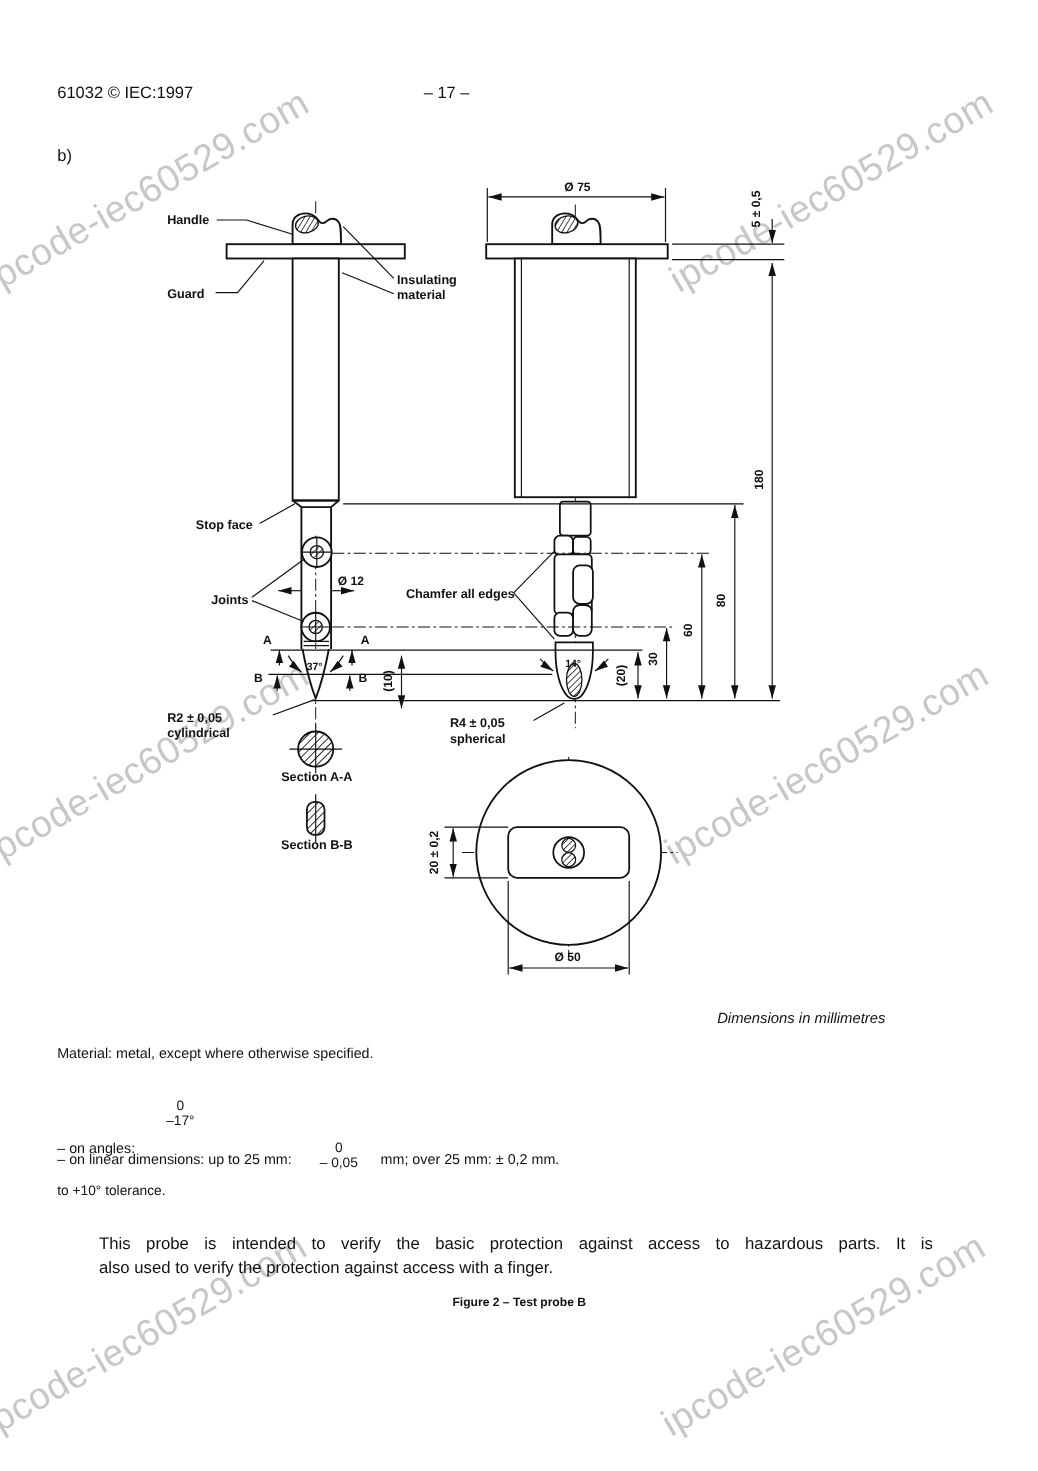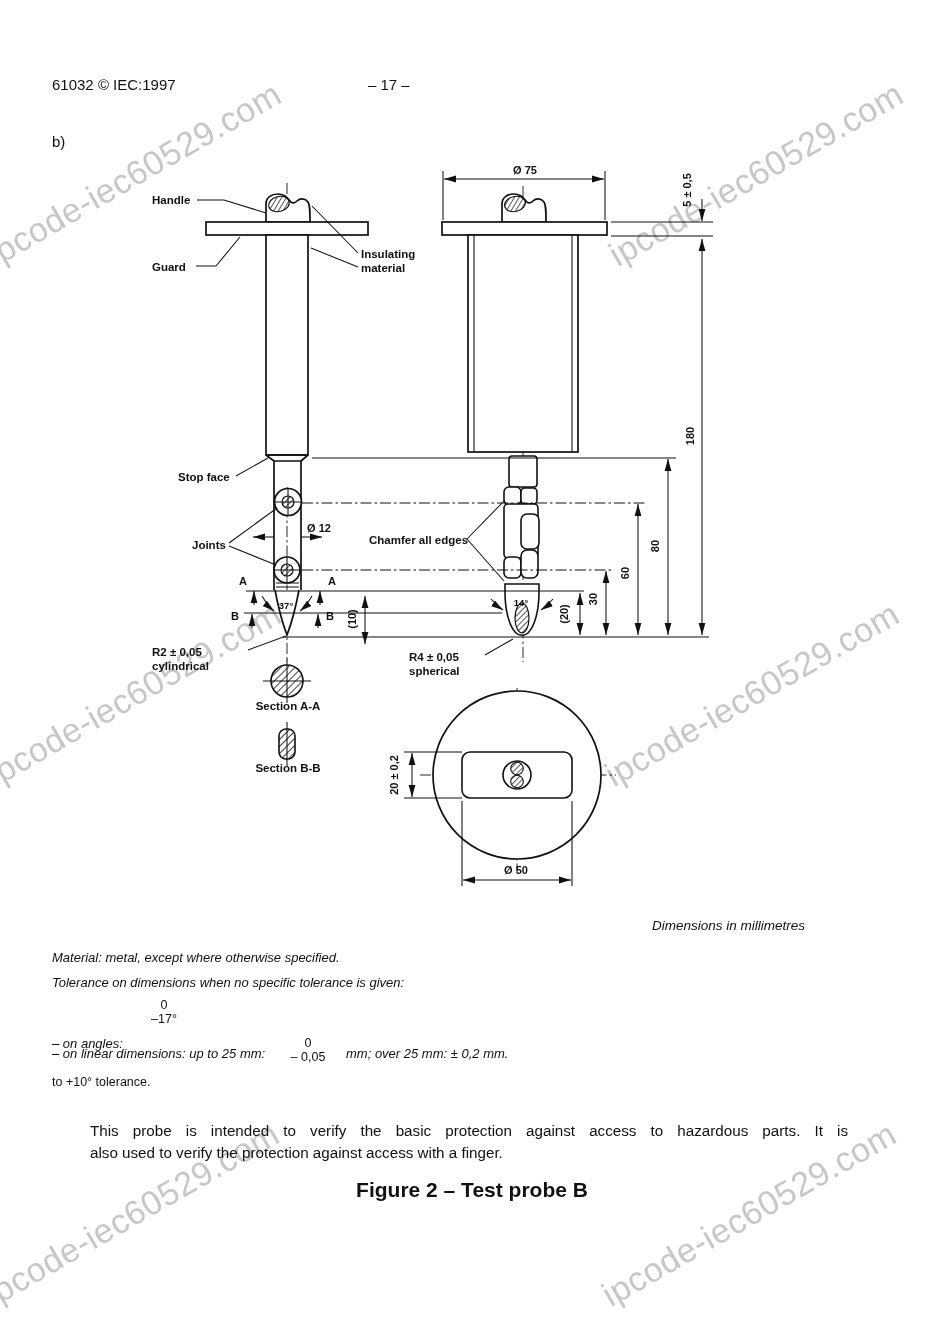--- a/index.html
+++ b/index.html
@@ -3,27 +3,27 @@
 <meta charset="utf-8">
 <style>
   html,body{margin:0;padding:0;background:#fff;}
   .page{position:relative;width:944px;height:1337px;background:#ffffff;overflow:hidden;
         font-family:"Liberation Sans",sans-serif;color:#111;}
   .wm{position:absolute;z-index:0;font-size:34px;letter-spacing:.5px;color:#c7c7c7;
       white-space:nowrap;transform:rotate(-30deg);transform-origin:0 50%;}
   svg.fig{position:absolute;left:0;top:0;z-index:1;}
   .txt{position:absolute;z-index:2;}
   .hdr{font-size:15px;}
-  .note{font-size:13px;font-style:italic;}
+  .note{font-size:13px;}
   .dimnote{font-style:italic;font-size:13.5px;text-align:right;}
   .frac{position:absolute;z-index:2;font-size:12.5px;line-height:14px;text-align:center;}
   .para-s{font-size:12.5px;line-height:16px;width:758px;}
   .para-l{font-size:15.2px;line-height:22px;width:758px;margin-left:38px;}
   .jl{text-align:justify;text-align-last:justify;}
-  .cap{font-weight:bold;font-size:21px;text-align:center;width:944px;}
+  .cap{font-weight:bold;font-size:11px;text-align:center;width:944px;}
   
   .ln{fill:none;stroke:#111;stroke-width:1.7;}
   .fw{fill:#fff;stroke:#111;stroke-width:1.7;}
   .fw2{fill:#fff;stroke:#111;stroke-width:1.6;}
   .tn{fill:none;stroke:#111;stroke-width:1.05;}
   .dim{fill:none;stroke:#111;stroke-width:1.05;}
   .cl{fill:none;stroke:#111;stroke-width:.9;stroke-dasharray:11 3 2.5 3;}
   .dd{fill:none;stroke:#111;stroke-width:1;stroke-dasharray:11 3 2.5 3;}
   text{fill:#111;}
   .lbl{font:bold 11.5px "Liberation Sans",sans-serif;}
@@ -36,21 +36,21 @@
 <div class="page">
 
   <div class="wm" style="left:-10px;top:238px;">ipcode-iec60529.com</div>
   <div class="wm" style="left:612px;top:238px;">ipcode-iec60529.com</div>
   <div class="wm" style="left:-10px;top:758px;">ipcode-iec60529.com</div>
   <div class="wm" style="left:608px;top:758px;">ipcode-iec60529.com</div>
   <div class="wm" style="left:-12px;top:1278px;">ipcode-iec60529.com</div>
   <div class="wm" style="left:605px;top:1278px;">ipcode-iec60529.com</div>
 
   <div class="txt hdr" style="left:52px;top:76px;">61032 © IEC:1997</div>
-  <div class="txt hdr" style="left:368px;top:76px;width:100px;text-align:left;">– 17 –</div>
+  <div class="txt hdr" style="left:356px;top:76px;width:100px;text-align:center;">– 17 –</div>
   <div class="txt hdr" style="left:52px;top:133px;">b)</div>
 
   <svg class="fig" width="944" height="1337" viewBox="0 0 944 1337">
     <defs>
       <pattern id="h4" patternUnits="userSpaceOnUse" width="4" height="4" patternTransform="rotate(45)">
         <line x1="0" y1="0" x2="0" y2="4" stroke="#111" stroke-width="1.4"></line>
       </pattern>
       <pattern id="h5" patternUnits="userSpaceOnUse" width="5" height="5" patternTransform="rotate(45)">
         <line x1="0" y1="0" x2="0" y2="5" stroke="#111" stroke-width="1.6"></line>
       </pattern>
@@ -215,21 +215,20 @@
 
       <path class="tn" d="M462,801 V886 M572,801 V886"></path>
       <path class="dim" d="M463,880 H571" marker-start="url(#mS)" marker-end="url(#mE)"></path>
       <text class="dimt" x="516" y="874" text-anchor="middle">Ø 50</text>
     </g>
   </svg>
 
   <div class="txt dimnote" style="left:500px;top:918px;width:305px;">Dimensions in millimetres</div>
 
   <div class="txt note" style="left:52px;top:950px;">Material: metal, except where otherwise specified.</div>
-  <div class="txt note" style="left:52px;top:975px;">Tolerance on dimensions when no specific tolerance is given:</div>
 
   <div class="txt note" style="left:52px;top:1036px;">–  on angles:</div>
   <div class="frac" style="left:140px;top:998px;width:48px;">
     <div>0</div>
     <div>–17°</div>
   </div>
 
   <div class="txt note" style="left:52px;top:1046px;">–  on linear dimensions: up to 25 mm:</div>
   <div class="frac" style="left:282px;top:1036px;width:52px;">
     <div>0</div>

